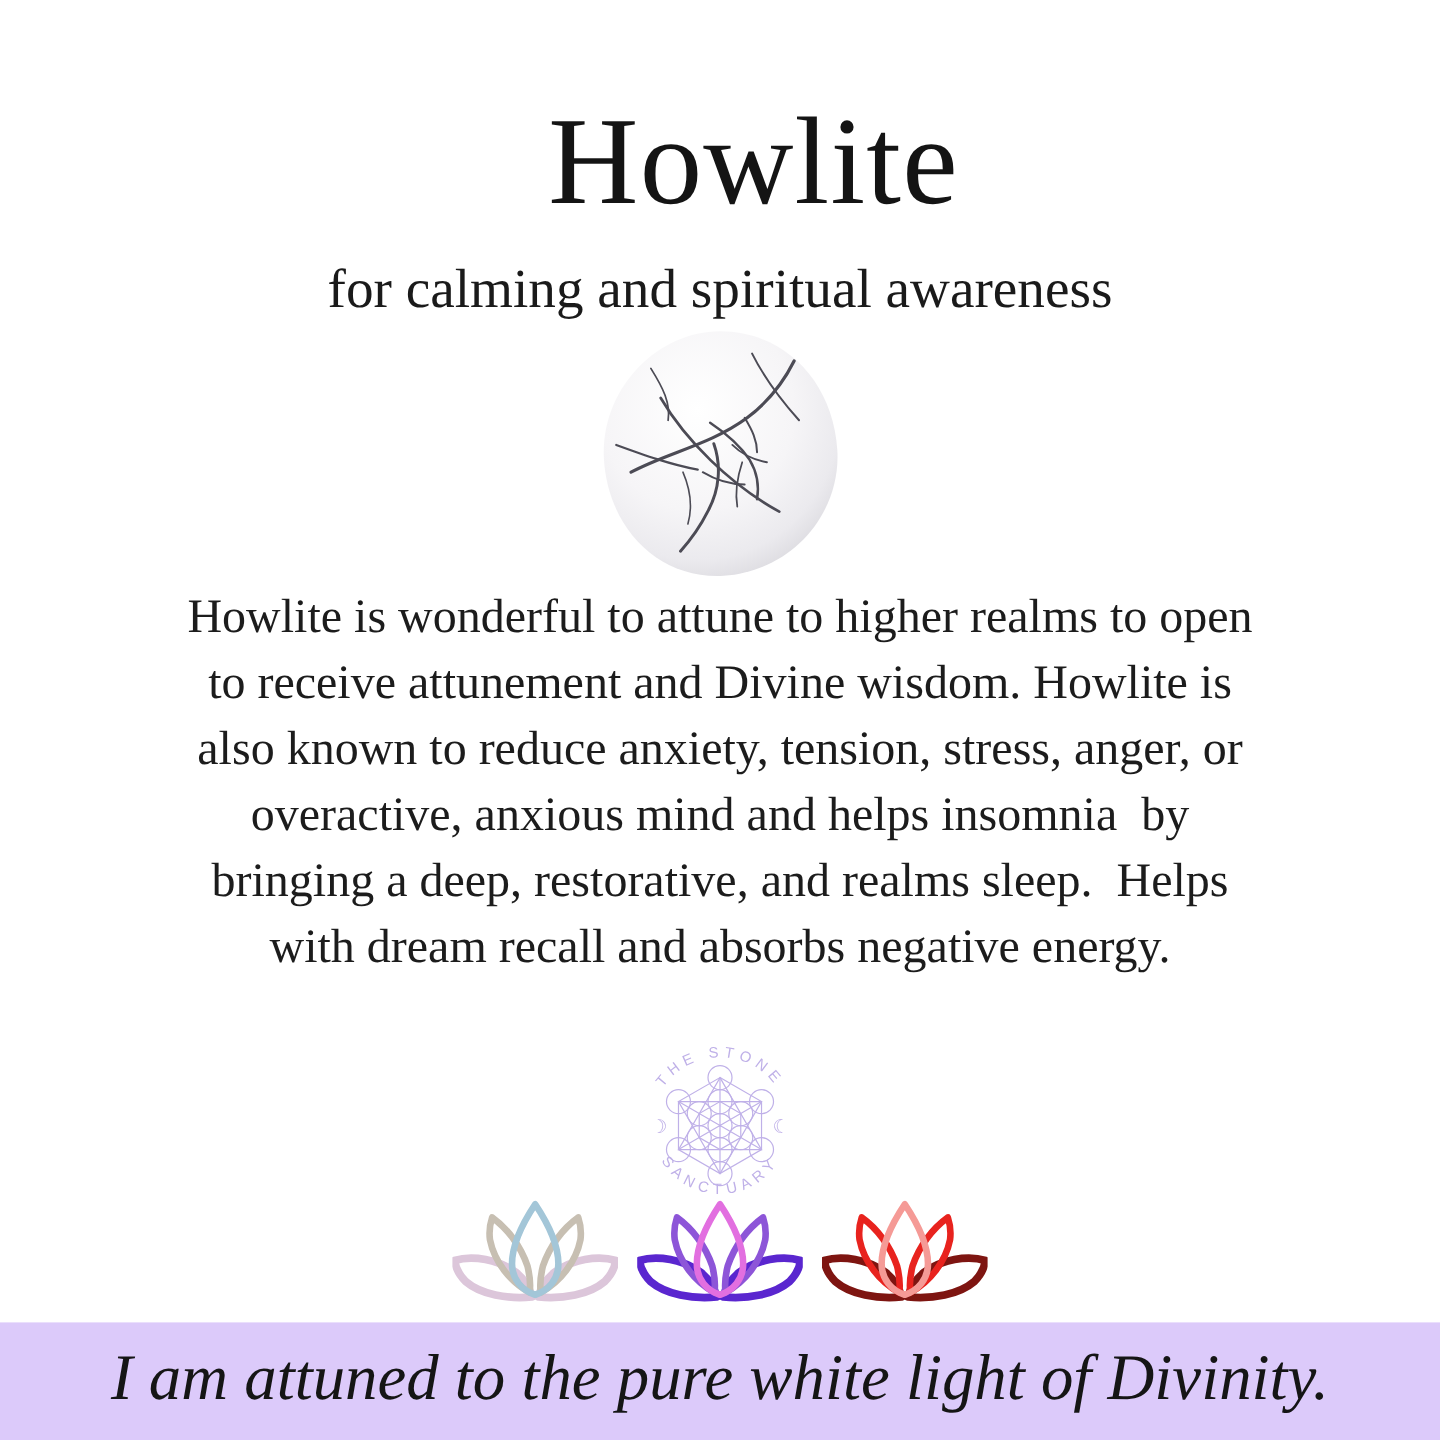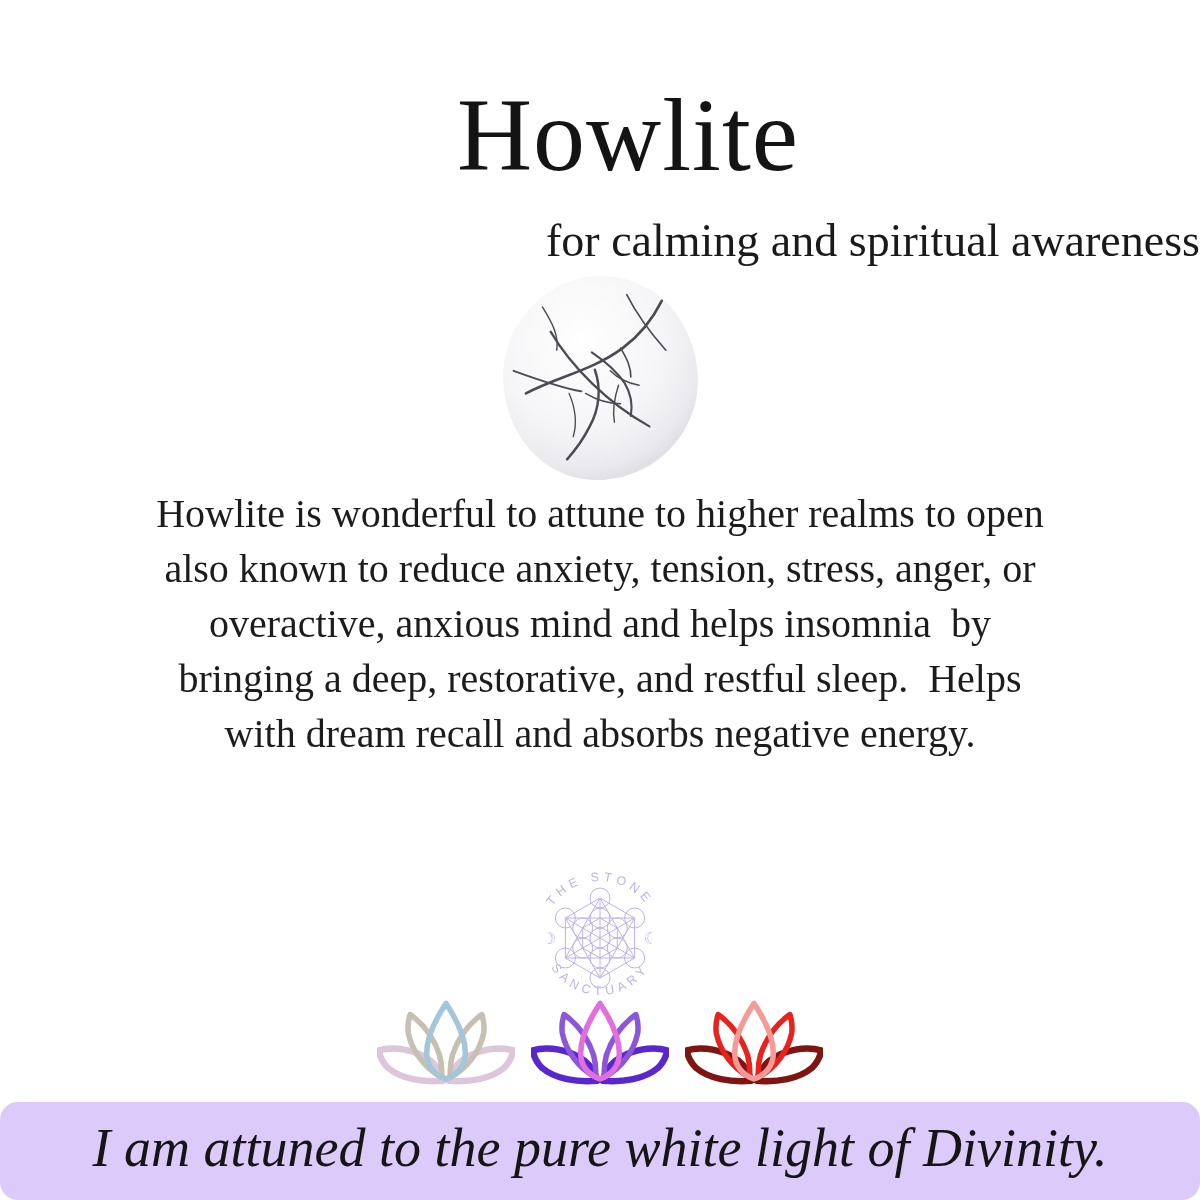--- a/index.html
+++ b/index.html
@@ -23,21 +23,21 @@
     font-weight: 400;
     letter-spacing: 1px;
     color: #141414;
     padding-left: 28px;
   }
   .subtitle {
     position: absolute;
     top: 213px;
     left: 0;
     width: 100%;
-    text-align: right;
+    text-align: center;
     font-size: 46px;
     line-height: 1.2;
     font-weight: 400;
     color: #1a1a1a;
   }
   .stone-wrap {
     position: absolute;
     top: 272px;
     left: 0;
     width: 100%;
@@ -76,21 +76,20 @@
   .banner {
     position: absolute;
     left: 0;
     top: 1102px;
     width: 1200px;
     height: 98px;
     background: #dccafa;
     display: flex;
     align-items: center;
     justify-content: center;
-    border-radius: 18px;
   }
   .banner .affirmation {
     font-family: "Liberation Serif", serif;
     font-style: italic;
     font-size: 54px;
     letter-spacing: 0px;
     color: #151515;
     padding-bottom: 6px;
   }
 </style>
@@ -128,23 +127,24 @@
         <path d="M 86,118 C 96,124 108,128 120,128" stroke-width="1.5"></path>
         <path d="M 118,110 C 114,122 112,134 114,146" stroke-width="1.4"></path>
         <path d="M 70,118 C 76,132 78,146 74,160" stroke-width="1.3"></path>
         <path d="M 120,74 C 126,84 130,92 130,102" stroke-width="1.6"></path>
       </g>
     </svg>
   </div>
 
   <div class="paragraph">
     <div class="pline">Howlite is wonderful to attune to higher realms to open</div>
+    <div class="pline">to receive attunement and Divine wisdom. Howlite is</div>
     <div class="pline">also known to reduce anxiety, tension, stress, anger, or</div>
     <div class="pline">overactive, anxious mind and helps insomnia  by</div>
-    <div class="pline">bringing a deep, restorative, and restful sleep.  Helps</div>
+    <div class="pline">bringing a deep, restorative, and realms sleep.  Helps</div>
     <div class="pline">with dream recall and absorbs negative energy.</div>
   </div>
 
   <svg class="watermark" viewBox="-70 -70 140 140">
     <defs>
       <path id="arcTop" d="M -57,0 A 57,57 0 0 1 57,0"></path>
       <path id="arcBottom" d="M -57,0 A 57,57 0 0 0 57,0"></path>
     </defs>
     <g fill="none" stroke-width="1" stroke="#b4a3e4">
       <path d="M 0,-40 L 34.6,-20 L 34.6,20 L 0,40 L -34.6,20 L -34.6,-20 Z"></path>

